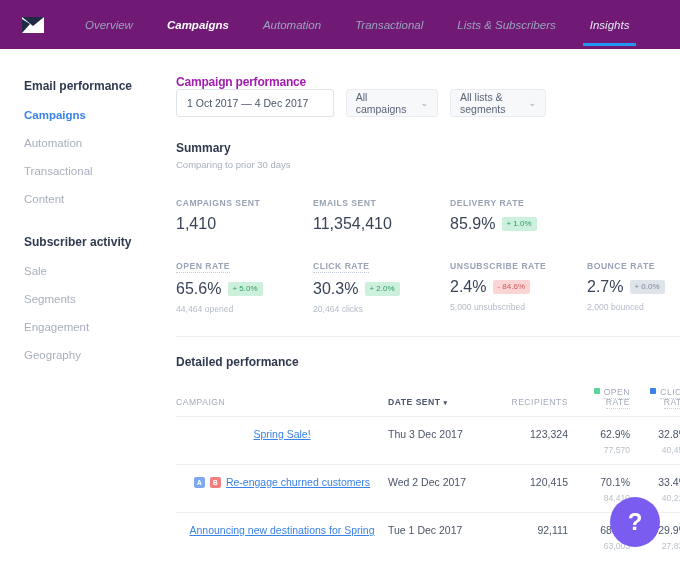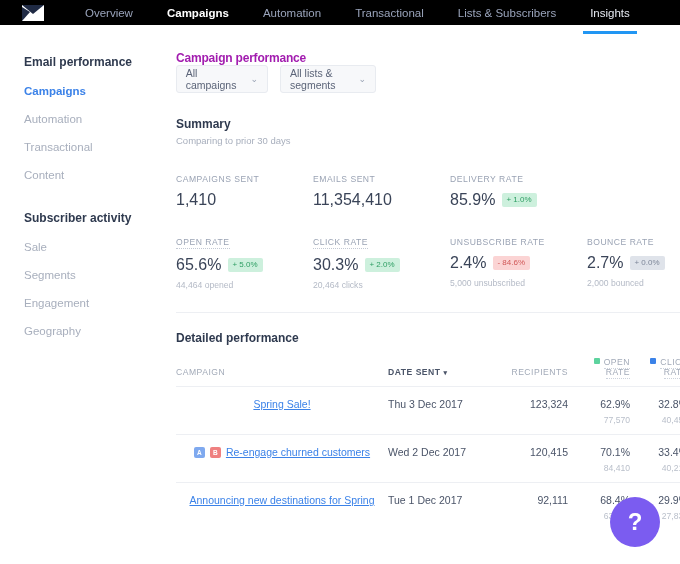--- a/index.html
+++ b/index.html
@@ -7,26 +7,27 @@
     width: 680px; height: 564px;
     font-family: "Liberation Sans", sans-serif;
     background: #ffffff;
     overflow: hidden;
     -webkit-font-smoothing: antialiased;
   }
   #app { position: relative; width: 680px; height: 564px; overflow: hidden; }
 
   
   .topnav {
-    height: 25px;
-    background: #000000;
+    height: 49px;
+    background: #701a75;
     display: flex;
     align-items: center;
     padding-left: 20px;
     position: relative;
+    font-style: italic;
   }
   .logo {
     width: 26px; height: 20px;
     display: flex; align-items: center; justify-content: center;
     margin-right: 22px;
   }
   .logo svg { display: block; }
   .navitems { display: flex; align-items: center; height: 42px; }
   .navitem {
     color: #9aa4bb;
@@ -132,20 +133,21 @@
   .m-c2 { width: 137px; }
   .m-c3 { width: 137px; }
   .m-c4 { width: 120px; }
   .metric-label {
     font-size: 8.6px;
     letter-spacing: 0.5px;
     color: #9aa3b4;
     text-transform: uppercase;
     margin-bottom: 7px;
     display: inline-block;
+    font-weight: bold;
   }
   .metric-label.tip {
     border-bottom: 1px dotted #c3c9d4;
     padding-bottom: 1px;
   }
   .metric-valrow { display: flex; align-items: center; gap: 7px; }
   .metric-value {
     font-size: 16px;
     color: #3a4458;
     font-weight: normal;
@@ -283,20 +285,23 @@
       <div class="side-item">Segments</div>
       <div class="side-item">Engagement</div>
       <div class="side-item">Geography</div>
     </div>
 
     <div class="content">
 
       <div class="page-title">Campaign performance</div>
 
       <div class="filters">
+        <div class="daterange">
+          <span>1 Oct 2017 — 4 Dec 2017</span>
+        </div>
         <div class="dropdown dd-campaigns">
           <span>All campaigns</span>
           <span class="chev">⌄</span>
         </div>
         <div class="dropdown dd-lists">
           <span>All lists &amp; segments</span>
           <span class="chev">⌄</span>
         </div>
       </div>
 
@@ -355,21 +360,21 @@
           <div class="metric-valrow">
             <span class="metric-value">2.7%</span>
             <span class="badge flat">+ 0.0%</span>
           </div>
           <div class="metric-sub">2,000 bounced</div>
         </div>
       </div>
 
       <div class="divider"></div>
 
-      <div class="section-title" style="margin-bottom:12px;">Detailed performance</div>
+      <div class="section-title" style="margin-bottom:18px;">Detailed performance</div>
 
       <div class="table">
         <div class="thead">
           <div class="th-campaign">CAMPAIGN</div>
           <div class="th-date">
             <span>DATE SENT</span><span class="sortcaret">▾</span>
           </div>
           <div class="th-recipients">RECIPIENTS</div>
           <div class="th-open">
             <span class="swatch sw-green"></span><span class="th-tip">OPEN RATE</span>

